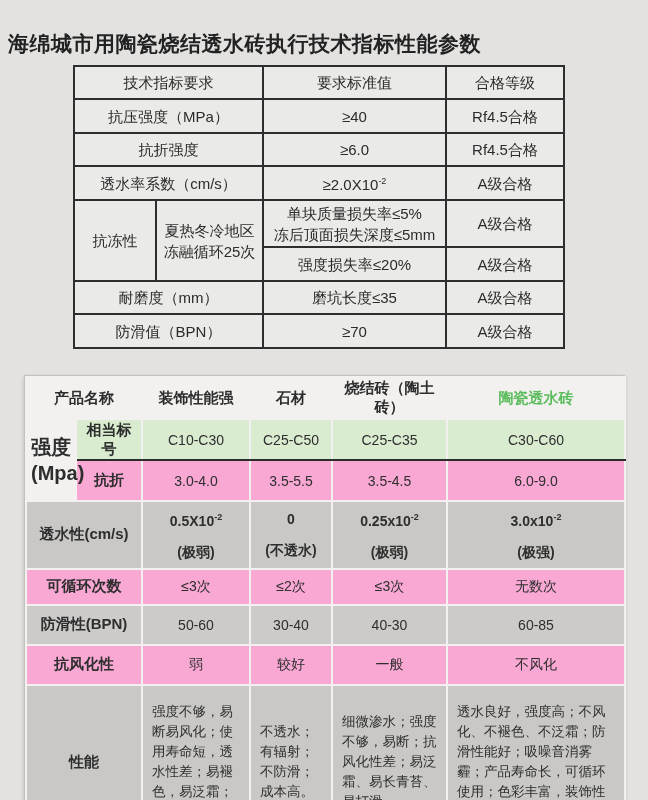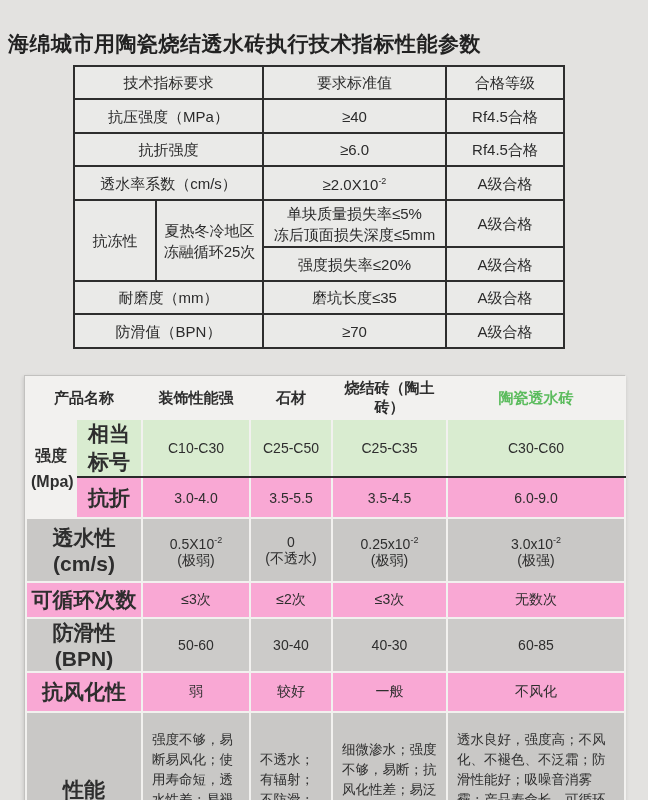--- a/index.html
+++ b/index.html
@@ -58,34 +58,34 @@
     font-size:14px;
     color:#2e2e2e;
     padding:0 4px;
   }
   .t2 .head td{
     background:#f2f1ef;
     font-weight:bold;
     font-size:15px;
     height:40px;
   }
-  .t2 .lbl{font-weight:bold;font-size:21px;}
+  .t2 .lbl{font-weight:bold;font-size:15px;}
   .t2 .row-green td{background:#d9ecd0;height:39px;border-bottom:2px solid #2b2b2b;}
   .t2 .row-light td{background:#f9a8d4;height:39px;}
   .t2 .row-mid td{background:#cccbc9;height:38px;}
   .t2 .row-dark td{background:#c9c8c6;}
   .t2 .strength-cell{
     background:#f2f1ef !important;
-    font-weight:bold;font-size:16px;line-height:26px;
+    font-weight:bold;font-size:20px;line-height:26px;
     border-bottom:2px solid #f2f1ef !important;
   }
   .t2 .h34 td{height:34px;}
   .t2 .h38 td{height:38px;}
   .t2 .perm td{height:62px;}
-  .t2 .perm .v{line-height:16px;}
+  .t2 .perm .v{line-height:31px;font-weight:bold;}
   .t2 .perf td{height:137px;}
   .t2 .perf .txt{
     text-align:left;
     font-size:13.5px;
     line-height:20px;
     padding:8px 9px;
   }
   .t2 sup{font-size:9px;}
   .green{color:#5cbc5e;}
   .t2 .head .green{color:#5cbc5e;}

